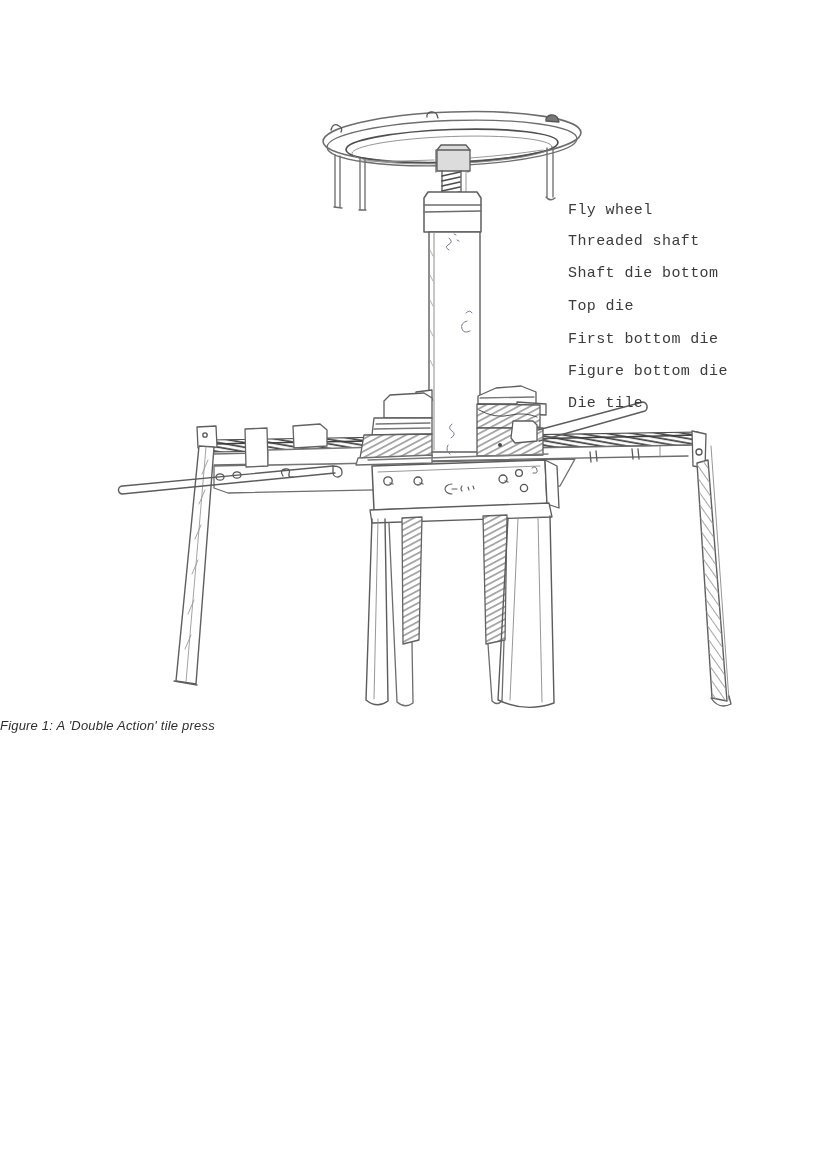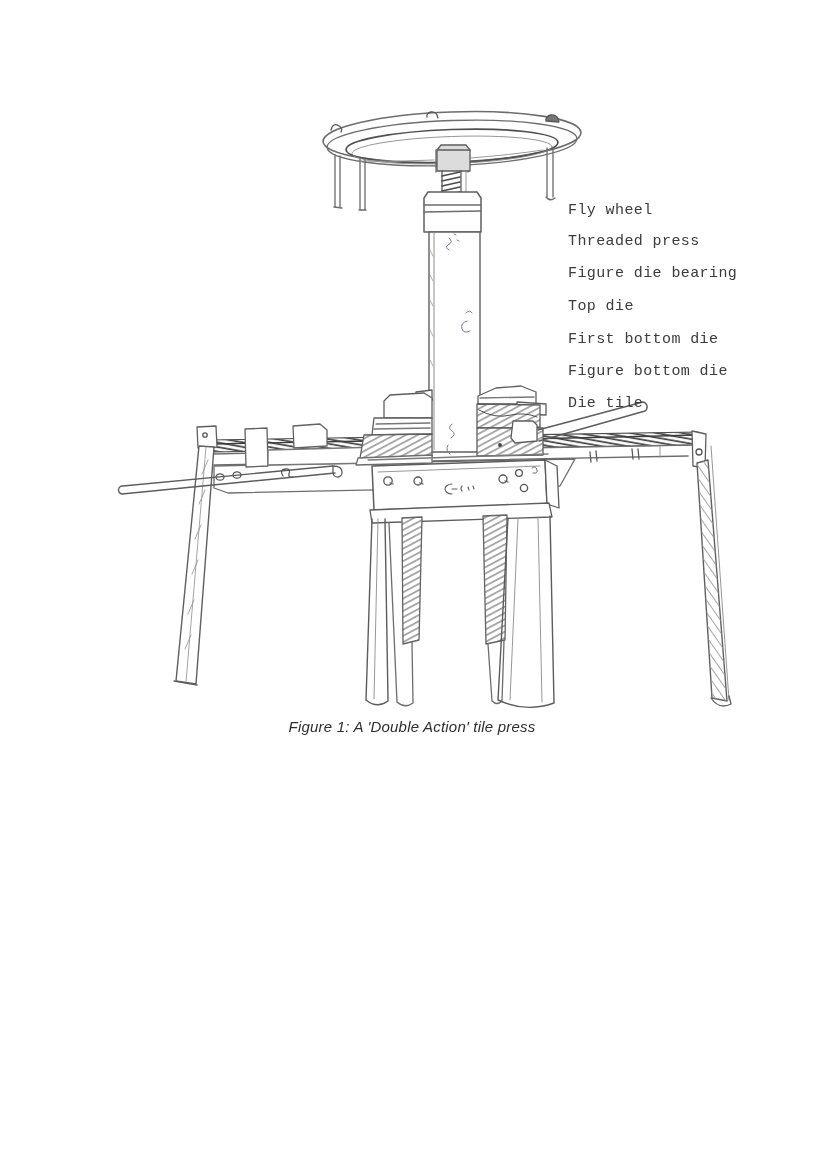--- a/index.html
+++ b/index.html
@@ -21,24 +21,23 @@
     font-family:"Liberation Mono","DejaVu Sans Mono",monospace;
     font-size:15px;
     line-height:15px;
     letter-spacing:0.4px;
     color:#3b3b3b;
     white-space:nowrap;
   }
   .caption{
     position:absolute;
     left:0;top:718px;width:824px;
-    text-align:center;
     font-family:"Liberation Sans",sans-serif;
     font-style:italic;
-    font-size:15px;
+    font-size:13px;
     letter-spacing:0.2px;
     color:#2e2e2e;
   }
 </style>
 </head>
 <body>
 
 <div class="page">
 
   <svg class="drawing" viewBox="0 0 826 1169" xmlns="http://www.w3.org/2000/svg">
@@ -210,22 +209,22 @@
       <g>
         <path d="M123,486 L333,466 M122,494 L335,473 M123,486 A4,4 0 0 0 122,494" stroke="#5c5c5c" stroke-width="1.4"></path>
         <path d="M333,466 q9,0 9,6 a4.5,4.5 0 1 1 -9,1 Z" stroke="#5c5c5c"></path>
       </g>
 
     </g>
   </svg>
 
   <div class="labels">
     <div class="part-label" style="top:203px">Fly wheel</div>
-    <div class="part-label" style="top:234px">Threaded press</div>
-    <div class="part-label" style="top:266px">Figure die bearing</div>
+    <div class="part-label" style="top:234px">Threaded shaft</div>
+    <div class="part-label" style="top:266px">Shaft die bottom</div>
     <div class="part-label" style="top:299px">Top die</div>
     <div class="part-label" style="top:332px">First bottom die</div>
     <div class="part-label" style="top:364px">Figure bottom die</div>
     <div class="part-label" style="top:396px">Die tile</div>
   </div>
 
   <div class="caption">Figure 1: A 'Double Action' tile press</div>
 
 </div>
 

